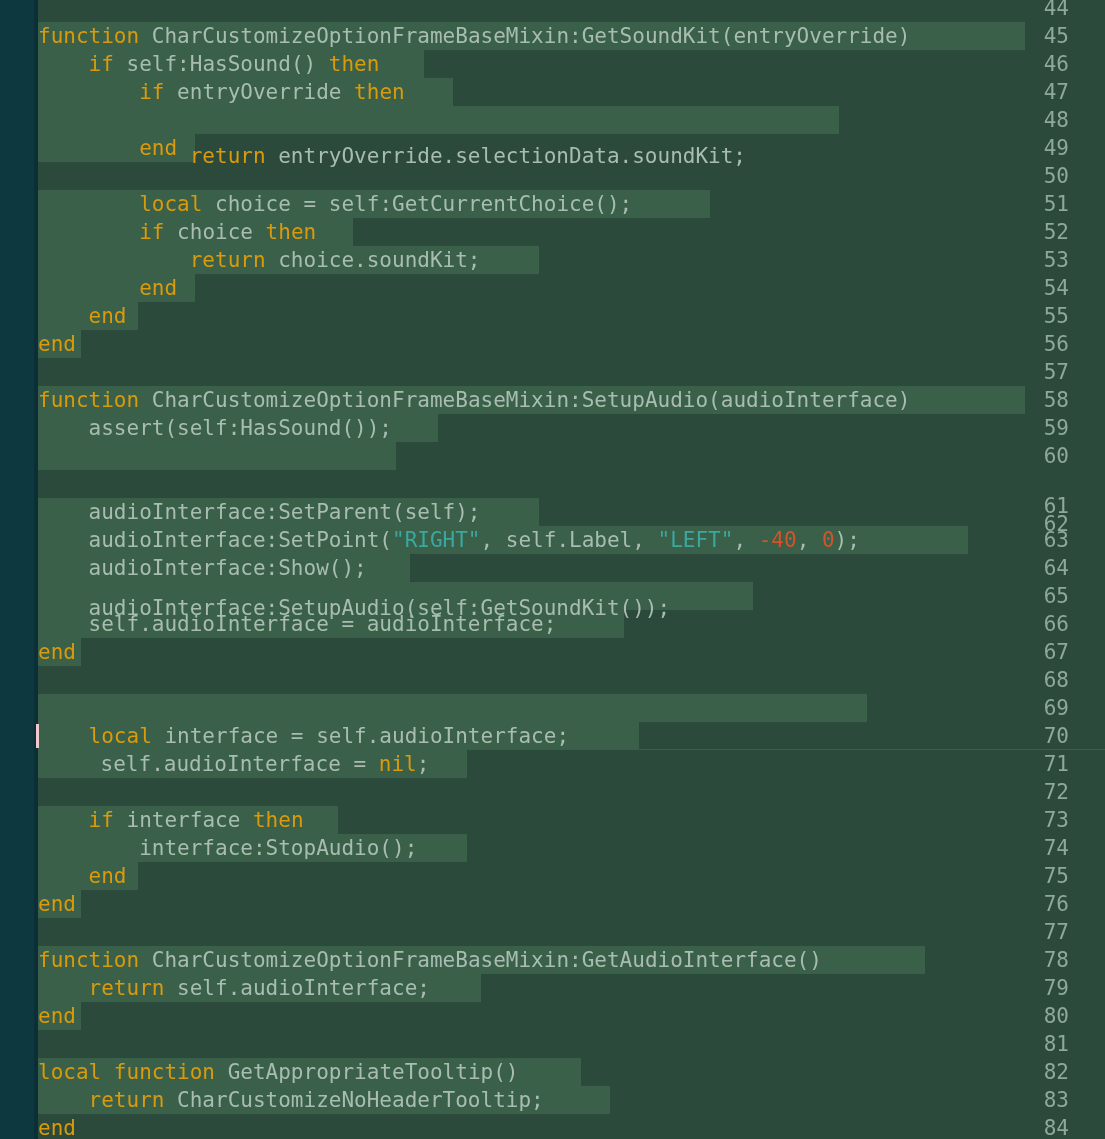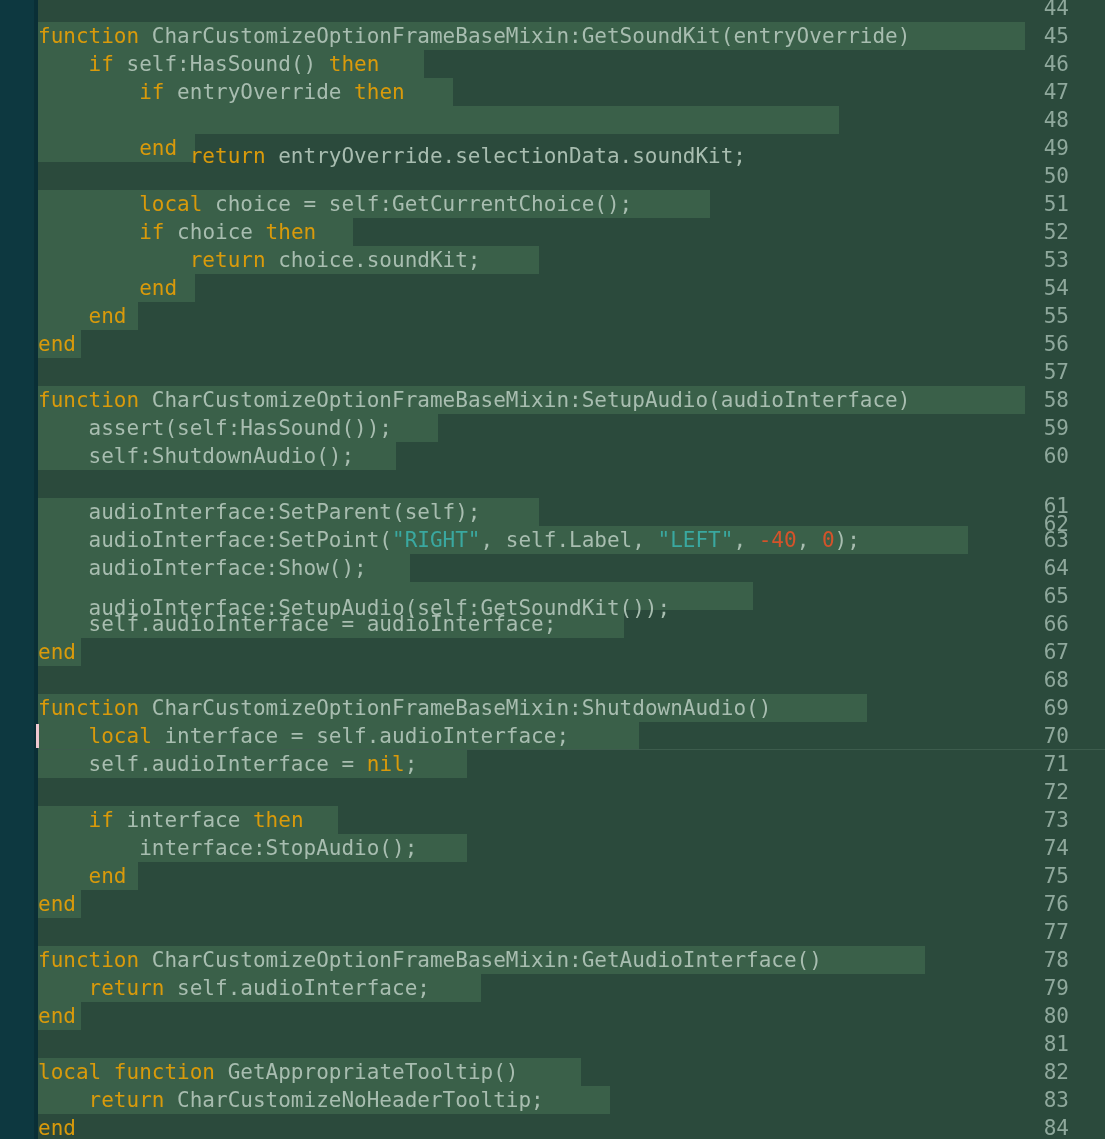--- a/index.html
+++ b/index.html
@@ -124,41 +124,39 @@
       <div class="sel-band" style="top: 302px; width: 100.1px;"></div>
       <div class="code-line" style="top: 302px;"><span class="id">    </span><span class="kw">end</span></div>
       <div class="sel-band" style="top: 330px; width: 42.9px;"></div>
       <div class="code-line" style="top: 330px;"><span class="kw">end</span></div>
       <div class="code-line" style="top: 358px;"></div>
       <div class="sel-band" style="top: 386px; width: 986.7px;"></div>
       <div class="code-line" style="top: 386px;"><span class="kw">function</span><span class="id"> CharCustomizeOptionFrameBaseMixin:SetupAudio(audioInterface)</span></div>
       <div class="sel-band" style="top: 414px; width: 400.4px;"></div>
       <div class="code-line" style="top: 414px;"><span class="id">    assert(self:HasSound());</span></div>
       <div class="sel-band" style="top: 442px; width: 357.5px;"></div>
-      <div class="code-line" style="top: 442px;"><span class="id">    self:ShutdownAudio();</span></div>
       <div class="code-line" style="top: 470px;"></div>
       <div class="sel-band" style="top: 498px; width: 500.5px;"></div>
       <div class="code-line" style="top: 498px;"><span class="id">    audioInterface:SetParent(self);</span></div>
       <div class="sel-band" style="top: 526px; width: 929.5px;"></div>
       <div class="code-line" style="top: 526px;"><span class="id">    audioInterface:SetPoint(</span><span class="str">"RIGHT"</span><span class="id">, self.Label, </span><span class="str">"LEFT"</span><span class="id">, </span><span class="num">-40</span><span class="id">, </span><span class="num">0</span><span class="id">);</span></div>
       <div class="sel-band" style="top: 554px; width: 371.8px;"></div>
       <div class="code-line" style="top: 554px;"><span class="id">    audioInterface:Show();</span></div>
       <div class="sel-band" style="top: 582px; width: 715px;"></div>
       <div class="code-line" style="top: 582px; margin-top: 12px;"><span class="id">    audioInterface:SetupAudio(self:GetSoundKit());</span></div>
       <div class="sel-band" style="top: 610px; width: 586.3px;"></div>
       <div class="code-line" style="top: 610px;"><span class="id">    self.audioInterface = audioInterface;</span></div>
       <div class="sel-band" style="top: 638px; width: 42.9px;"></div>
       <div class="code-line" style="top: 638px;"><span class="kw">end</span></div>
       <div class="code-line" style="top: 666px;"></div>
       <div class="sel-band" style="top: 694px; width: 829.4px;"></div>
-      <div class="code-line" style="top: 694px;"><span class="kw">function</span><span class="id"> CharCustomizeOptionFrameBaseMixin:ShutdownAudio()</span></div>
       <div class="sel-band" style="top: 722px; width: 600.6px;"></div>
       <div class="code-line" style="top: 722px;"><span class="id">    </span><span class="kw">local</span><span class="id"> interface = self.audioInterface;</span></div>
       <div class="sel-band" style="top: 750px; width: 429px;"></div>
-      <div class="code-line" style="top: 750px;"><span class="id">    self.audioInterface = </span><span class="kw">nil</span><span class="id">;</span></div>
+      <div class="code-line" style="top: 750px; margin-left: 12px;"><span class="id">    self.audioInterface = </span><span class="kw">nil</span><span class="id">;</span></div>
       <div class="code-line" style="top: 778px;"></div>
       <div class="sel-band" style="top: 806px; width: 300.3px;"></div>
       <div class="code-line" style="top: 806px;"><span class="id">    </span><span class="kw">if</span><span class="id"> interface </span><span class="kw">then</span></div>
       <div class="sel-band" style="top: 834px; width: 429px;"></div>
       <div class="code-line" style="top: 834px;"><span class="id">        interface:StopAudio();</span></div>
       <div class="sel-band" style="top: 862px; width: 100.1px;"></div>
       <div class="code-line" style="top: 862px;"><span class="id">    </span><span class="kw">end</span></div>
       <div class="sel-band" style="top: 890px; width: 42.9px;"></div>
       <div class="code-line" style="top: 890px;"><span class="kw">end</span></div>
       <div class="code-line" style="top: 918px;"></div>

